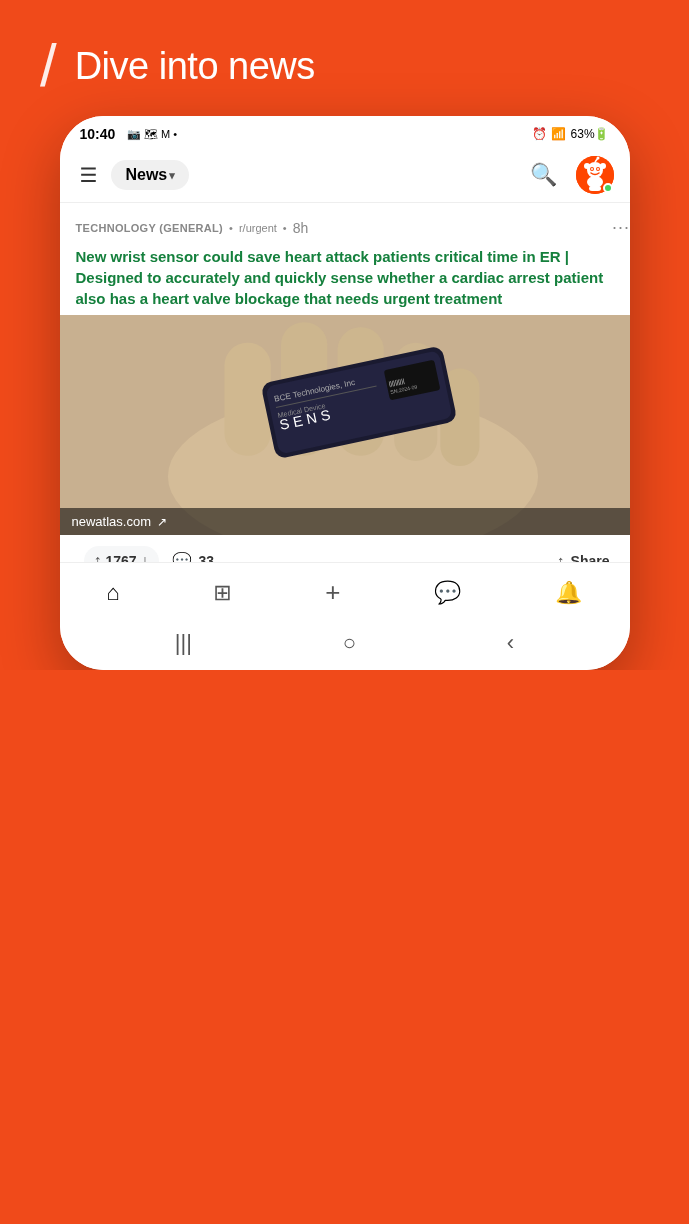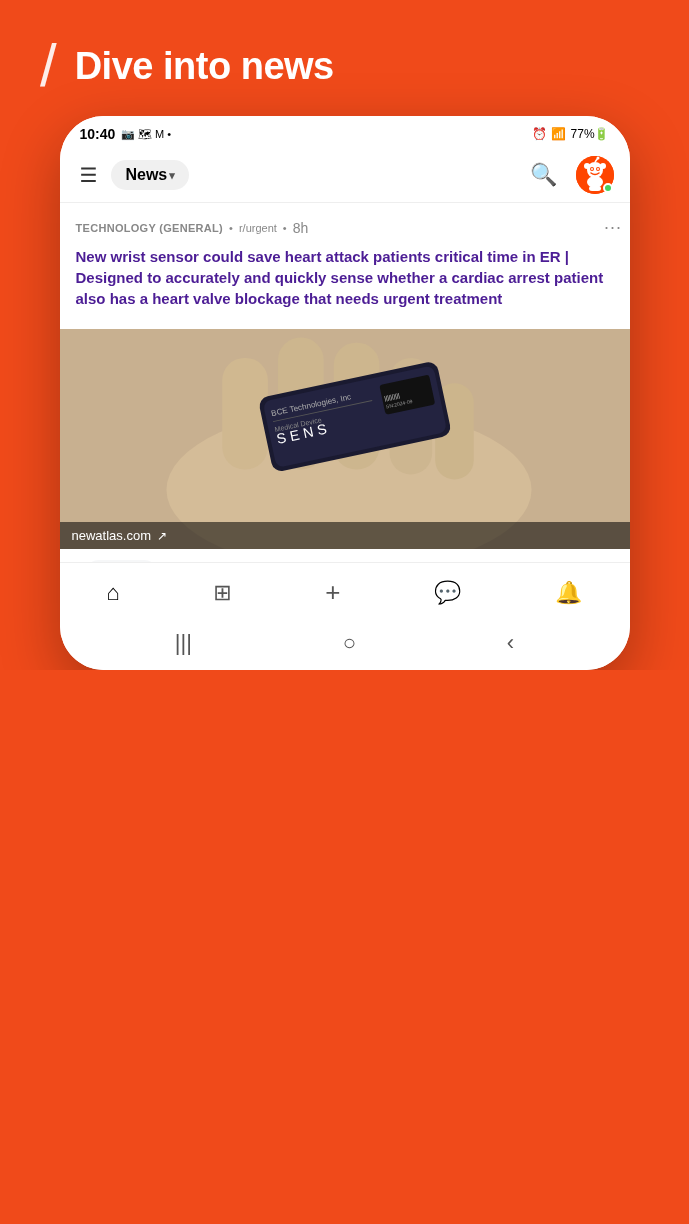--- a/index.html
+++ b/index.html
@@ -26,21 +26,21 @@
     .slash-icon {
       color: white;
       font-size: 60px;
       font-weight: 300;
       line-height: 1;
       opacity: 0.9;
     }
     .header-title {
       color: white;
       font-size: 38px;
-      font-weight: 700;
+      font-weight: 400;
       letter-spacing: -0.5px;
     }
 
     
     .phone {
       width: 570px;
       background: white;
       border-radius: 44px;
       overflow: hidden;
       box-shadow: 0 20px 60px rgba(0,0,0,0.3);
@@ -65,21 +65,21 @@
     .status-icons {
       display: flex;
       align-items: center;
       gap: 4px;
       font-size: 12px;
       color: #000;
     }
     .status-left {
       display: flex;
       align-items: center;
-      gap: 6px;
+      gap: 12px;
     }
     .status-icon-sm {
       font-size: 11px;
     }
 
     
     .nav-bar {
       display: flex;
       align-items: center;
       padding: 8px 16px;
@@ -144,21 +144,21 @@
 
     
     .feed {
       flex: 1;
       overflow: hidden;
       background: white;
     }
 
     
     .post {
-      padding: 14px 8px 0 16px;
+      padding: 14px 0 0 16px;
       border-bottom: 3px solid #0c4a6e;
     }
     .post-meta {
       display: flex;
       align-items: center;
       gap: 6px;
       margin-bottom: 8px;
     }
     .post-category {
       font-size: 11px;
@@ -181,23 +181,23 @@
     }
     .post-more {
       margin-left: auto;
       color: #888;
       font-size: 18px;
       cursor: pointer;
     }
     .post-title {
       font-size: 15px;
       font-weight: 600;
-      color: #4c1d95;
+      color: #15803d;
       line-height: 1.4;
-      margin-bottom: 20px;
+      margin-bottom: 6px;
     }
     .post-image {
       margin: 0 -16px;
       position: relative;
     }
     .post-image-placeholder {
       width: 100%;
       height: 220px;
       background: linear-gradient(135deg, #c8b89a 0%, #a09070 30%, #706050 60%, #504030 100%);
       display: flex;
@@ -349,21 +349,21 @@
 <div class="phone">
 
   <div class="status-bar">
     <div class="status-left">
       <span class="status-time">10:40</span>
       <span class="status-icon-sm">📷 🗺 M •</span>
     </div>
     <div class="status-icons">
       <span>⏰</span>
       <span>📶</span>
-      <span>77%🔋</span>
+      <span>63%🔋</span>
     </div>
   </div>
 
   <div class="nav-bar">
     <span class="hamburger-btn">☰</span>
     <div class="news-dropdown">
       <span>News</span>
       <span class="chevron-down">▾</span>
     </div>
     <div class="nav-spacer"></div>

